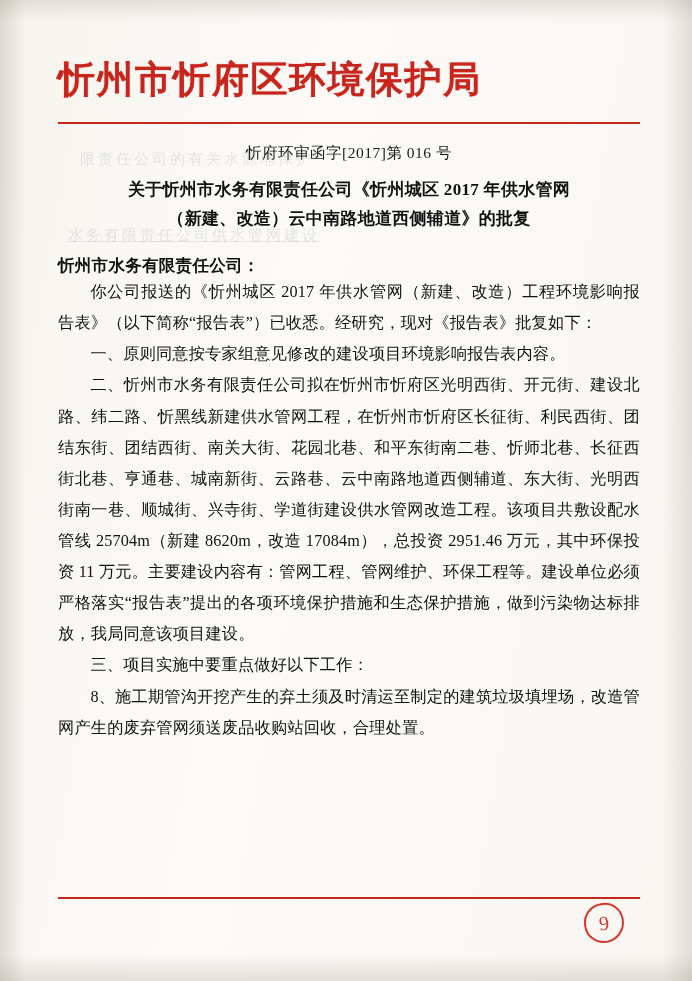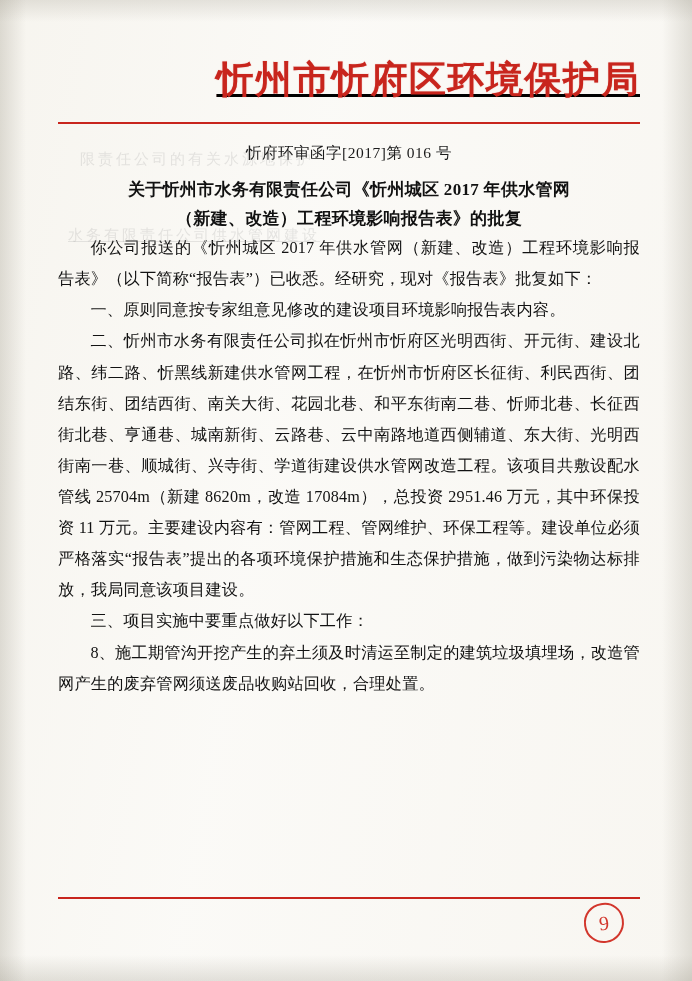--- a/index.html
+++ b/index.html
@@ -50,23 +50,22 @@
   .doc-inner {
     position: absolute;
     left: 58px;
     right: 52px;
     top: 34px;
     bottom: 30px;
   }
 
   
   .letterhead {
-    text-align: right;
+    text-align: left;
     margin-top: 26px;
-    text-decoration: underline;
   }
   .letterhead-title {
     color: #c8251d;
     font-family: "Liberation Sans", "DejaVu Sans", sans-serif;
     font-weight: bold;
     font-size: 37px;
     letter-spacing: 1.5px;
     line-height: 1.1;
     white-space: nowrap;
     text-shadow: 0 0 1px rgba(200,37,29,0.5);
@@ -181,23 +180,24 @@
       <div class="header-rule"></div>
     </div>
 
     <div class="ghost" style="left:22px; top:116px;">限责任公司的有关水源地保护</div>
     <div class="ghost" style="left:10px; top:192px;text-decoration:underline;">水务有限责任公司供水管网建设</div>
 
     <div class="doc-number">忻府环审函字[2017]第 016 号</div>
 
     <div class="subject">
       <div>关于忻州市水务有限责任公司《忻州城区 2017 年供水管网</div>
-      <div>（新建、改造）工程环境影响报告表》的批复</div>
+      <div>（新建、改造）云中南路地道西侧辅道》的批复</div>
     </div>
 
+    <div class="addressee">忻州市水务有限责任公司：</div>
 
     <div class="para">你公司报送的《忻州城区 2017 年供水管网（新建、改造）工程环境影响报告表》（以下简称“报告表”）已收悉。经研究，现对《报告表》批复如下：</div>
     <div class="para">一、原则同意按专家组意见修改的建设项目环境影响报告表内容。</div>
     <div class="para">二、忻州市水务有限责任公司拟在忻州市忻府区光明西街、开元街、建设北路、纬二路、忻黑线新建供水管网工程，在忻州市忻府区长征街、利民西街、团结东街、团结西街、南关大街、花园北巷、和平东街南二巷、忻师北巷、长征西街北巷、亨通巷、城南新街、云路巷、云中南路地道西侧辅道、东大街、光明西街南一巷、顺城街、兴寺街、学道街建设供水管网改造工程。该项目共敷设配水管线 25704m（新建 8620m，改造 17084m），总投资 2951.46 万元，其中环保投资 11 万元。主要建设内容有：管网工程、管网维护、环保工程等。建设单位必须严格落实“报告表”提出的各项环境保护措施和生态保护措施，做到污染物达标排放，我局同意该项目建设。</div>
     <div class="para">三、项目实施中要重点做好以下工作：</div>
     <div class="para">8、施工期管沟开挖产生的弃土须及时清运至制定的建筑垃圾填埋场，改造管网产生的废弃管网须送废品收购站回收，合理处置。</div>
 
     <div class="footer-rule"></div>
 
     <div class="page-mark">

